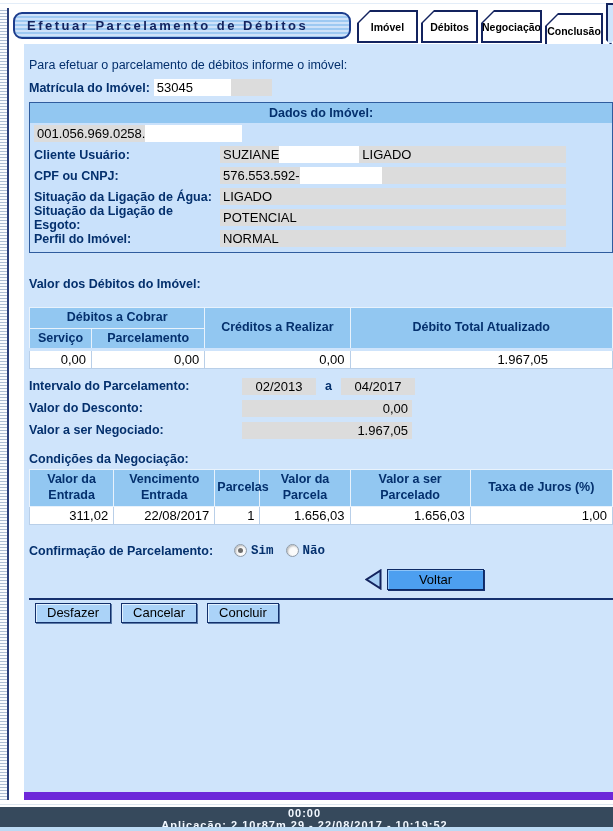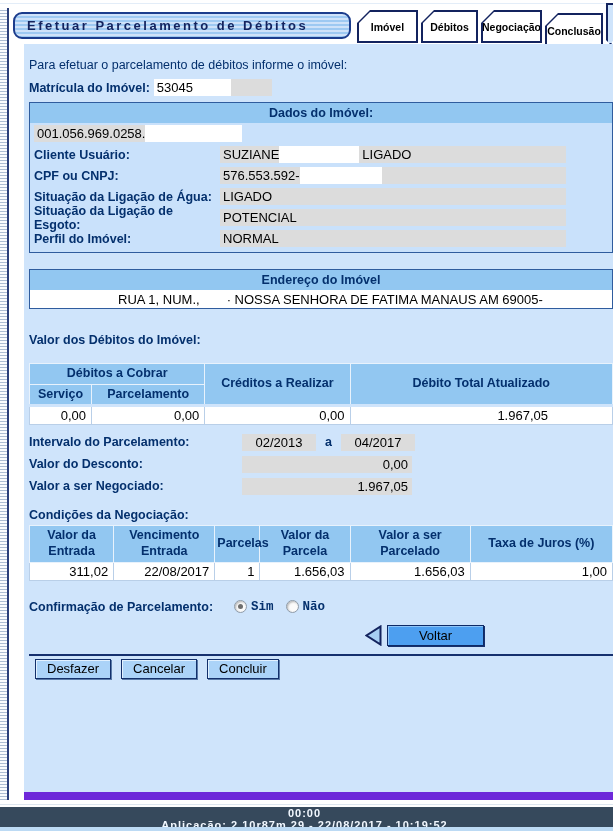--- a/index.html
+++ b/index.html
@@ -203,28 +203,20 @@
         </div>
       </div>
       <div class="drow">
         <span class="lbl">Perfil do Imóvel:</span>
         <div class="field" style="width:346px">
           <span class="v">NORMAL</span>
         </div>
       </div>
     </div>
 
-    <div class="box box-endereco">
-      <div class="box-header">Endereço do Imóvel</div>
-      <div class="addr-row">
-        <span>RUA 1, NUM.,</span>
-        <span class="addr-gap"></span>
-        <span>· NOSSA SENHORA DE FATIMA MANAUS AM 69005-</span>
-      </div>
-    </div>
 
     <div class="sec-label">Valor dos Débitos do Imóvel:</div>
 
     <table class="t2">
       <colgroup>
           <col style="width:62px">
           <col style="width:113px">
           <col style="width:145px">
           <col style="width:262px">
         </colgroup>

